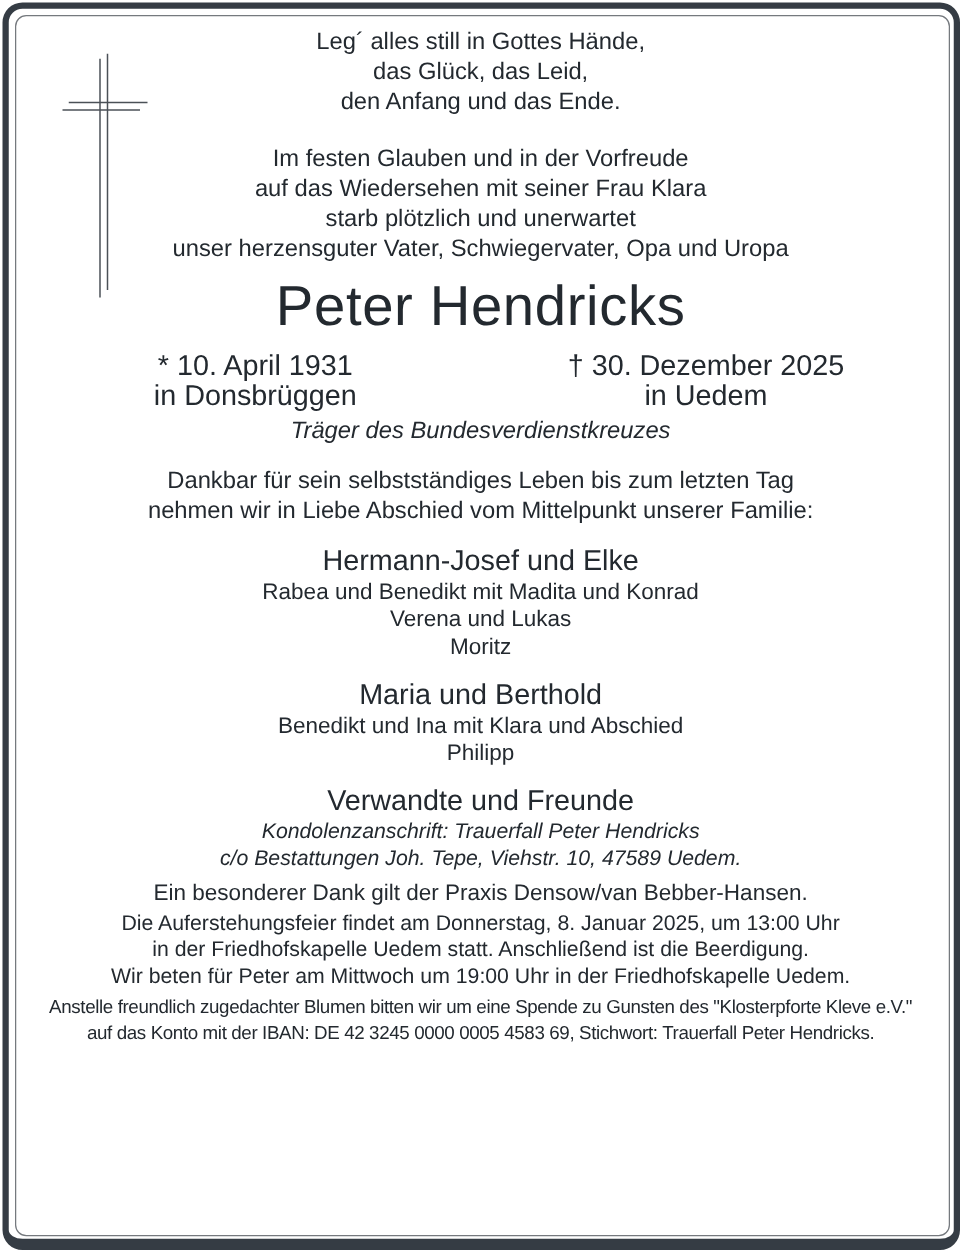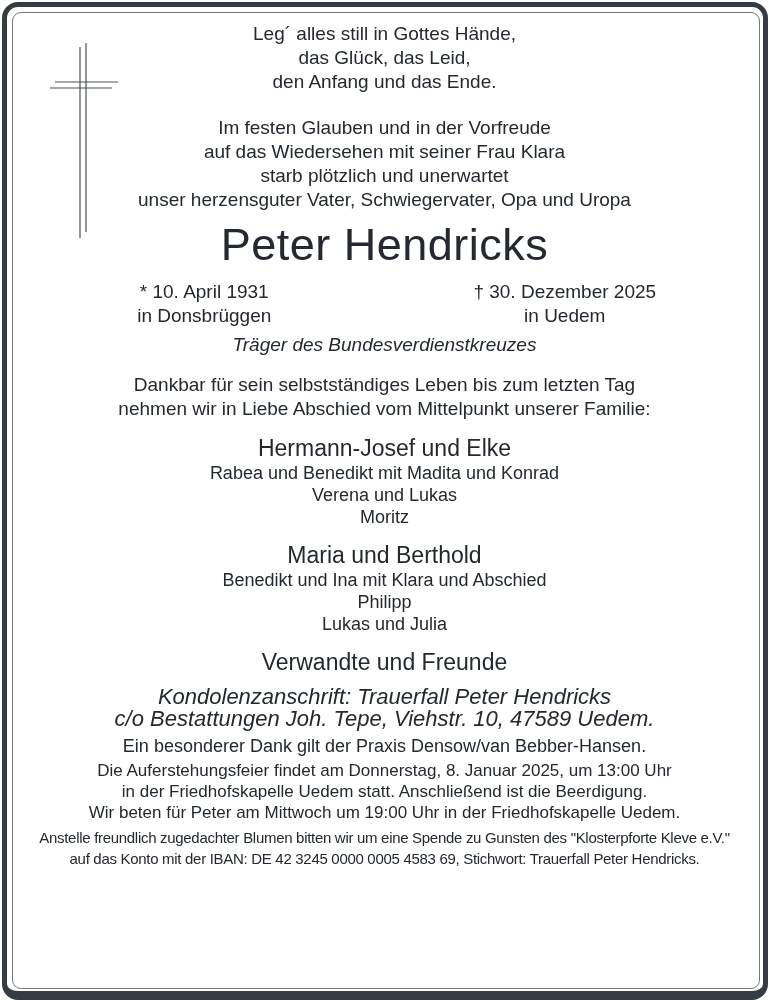--- a/index.html
+++ b/index.html
@@ -57,21 +57,21 @@
   .name {
     margin: 8px 0 0 0;
     font-size: 45px;
     line-height: 50px;
     font-weight: 400;
     letter-spacing: 0.5px;
   }
   .dates {
     margin-top: 10px;
     display: flex;
-    font-size: 19px;
+    font-size: 23px;
     line-height: 24px;
   }
   .date-col { width: 50%; text-align: center; }
   .honor {
     margin-top: 7px;
     font-size: 19px;
     line-height: 20px;
     font-style: italic;
   }
   .farewell {
@@ -83,22 +83,21 @@
     margin-top: 13px;
     font-size: 23px;
     line-height: 28px;
     font-weight: 400;
   }
   .group-members {
     font-size: 18px;
     line-height: 22px;
   }
   .condolence {
-    margin-top: 10px;
-    font-size: 22px;
+    font-size: 17px;
     line-height: 22px;
     font-style: italic;
   }
   .thanks {
     margin-top: 5px;
     font-size: 18px;
     line-height: 22px;
   }
   .service {
     margin-top: 3px;
@@ -169,21 +168,20 @@
         <div>Verena und Lukas</div>
         <div>Moritz</div>
       </div>
     </div>
 
     <div>
       <div class="group-heading">Maria und Berthold</div>
       <div class="group-members">
         <div>Benedikt und Ina mit Klara und Abschied</div>
         <div>Philipp</div>
-        <div>Lukas und Julia</div>
       </div>
     </div>
 
 
     <div>
       <div class="group-heading">Verwandte und Freunde</div>
     </div>
 
     <div class="condolence">
       <div>Kondolenzanschrift: Trauerfall Peter Hendricks</div>

